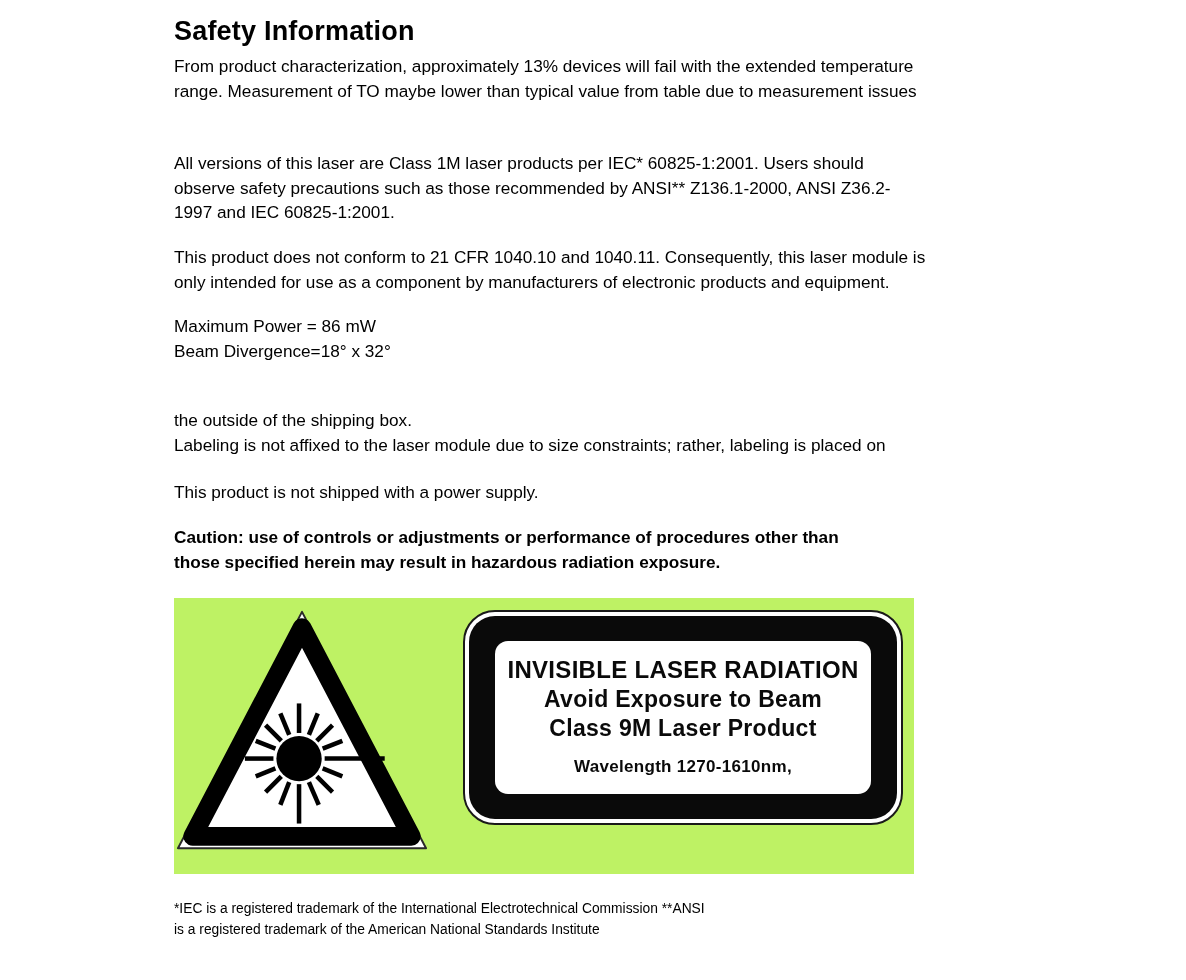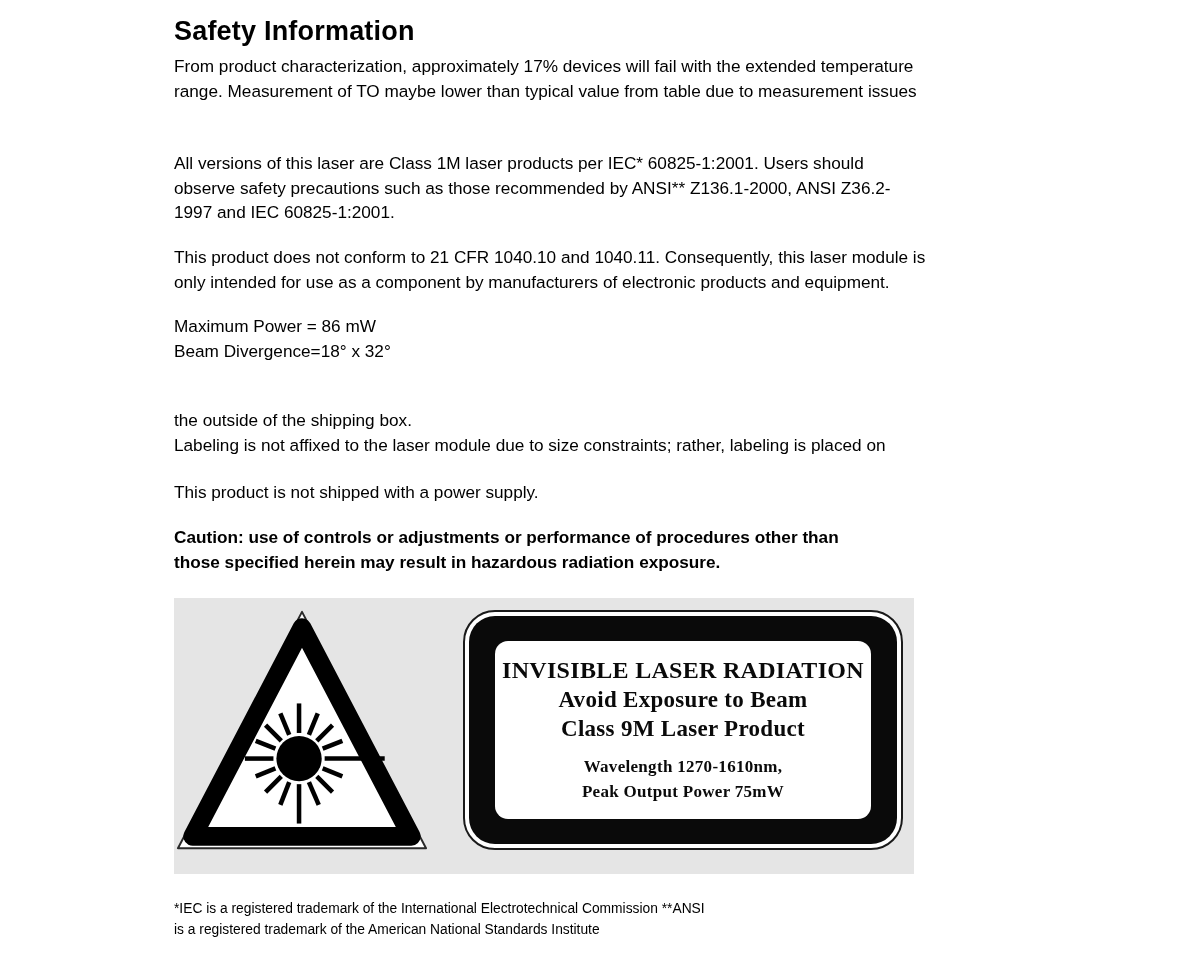--- a/index.html
+++ b/index.html
@@ -23,22 +23,21 @@
   .p-conform{top:245px;}
   .p-specs{top:314px;}
   .p-labeling{top:408px;}
   .p-power{top:480px;}
   .p-caution{top:525px;}
   .footnote{top:898px;font-size:13.8px;line-height:21px;}
 
   
   .figure{
     position:absolute;left:174px;top:598px;width:740px;height:276px;
-    background:#e5e5e5;
-    font-family:Liberation Serif, serif;
+    background:#bef264;
   }
   .figure-row{display:flex;align-items:flex-start;}
   .triangle-wrap{width:256px;height:250px;margin-top:8px;}
   .label-outer{
     margin-left:33px;margin-top:12px;
     width:440px;box-sizing:border-box;
     border:2px solid #1a1a1a;border-radius:32px;
     background:#ffffff;padding:4px;
   }
   .label-black{
@@ -73,21 +72,21 @@
   }
 </style>
 </head>
 <body>
 
 <div class="page">
 
   <div class="block title">Safety Information</div>
 
   <div class="block body-text p-intro">
-    <div>From product characterization, approximately 17% devices will fail with the extended temperature</div>
+    <div>From product characterization, approximately 13% devices will fail with the extended temperature</div>
     <div>range. Measurement of TO maybe lower than typical value from table due to measurement issues</div>
   </div>
 
   <div class="block body-text p-versions">
     <div>All versions of this laser are Class 1M laser products per IEC* 60825-1:2001. Users should</div>
     <div>observe safety precautions such as those recommended by ANSI** Z136.1-2000, ANSI Z36.2-</div>
     <div>1997 and IEC 60825-1:2001.</div>
   </div>
 
   <div class="block body-text p-conform">
@@ -147,21 +146,20 @@
       </div>
 
       <div class="label-outer">
         <div class="label-black">
           <div class="label-inner">
             <div class="label-line-big">INVISIBLE LASER RADIATION</div>
             <div class="label-line-med">Avoid Exposure to Beam</div>
             <div class="label-line-med">Class 9M Laser Product</div>
             <div class="label-small-group">
               <div class="label-line-small">Wavelength 1270-1610nm,</div>
-              <div class="label-line-small">Peak Output Power 75mW</div>
             </div>
           </div>
         </div>
       </div>
 
     </div>
   </div>
 
   <div class="block footnote">
     <div>*IEC is a registered trademark of the International Electrotechnical Commission **ANSI</div>

